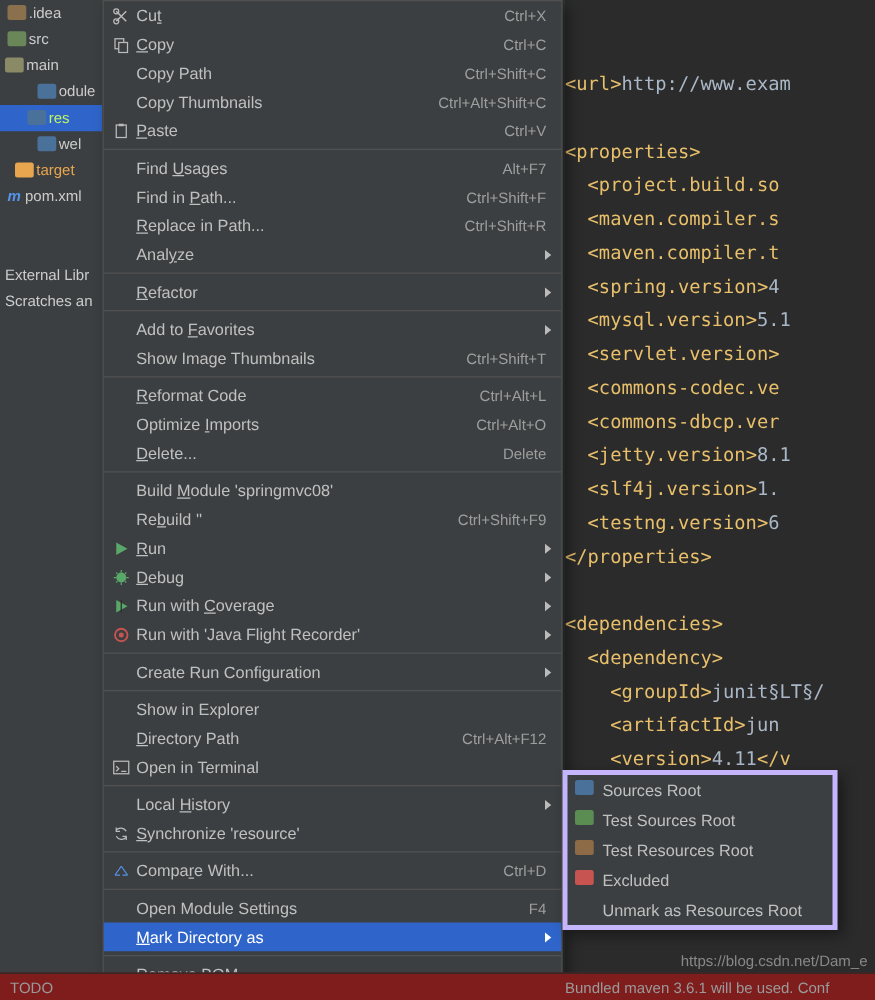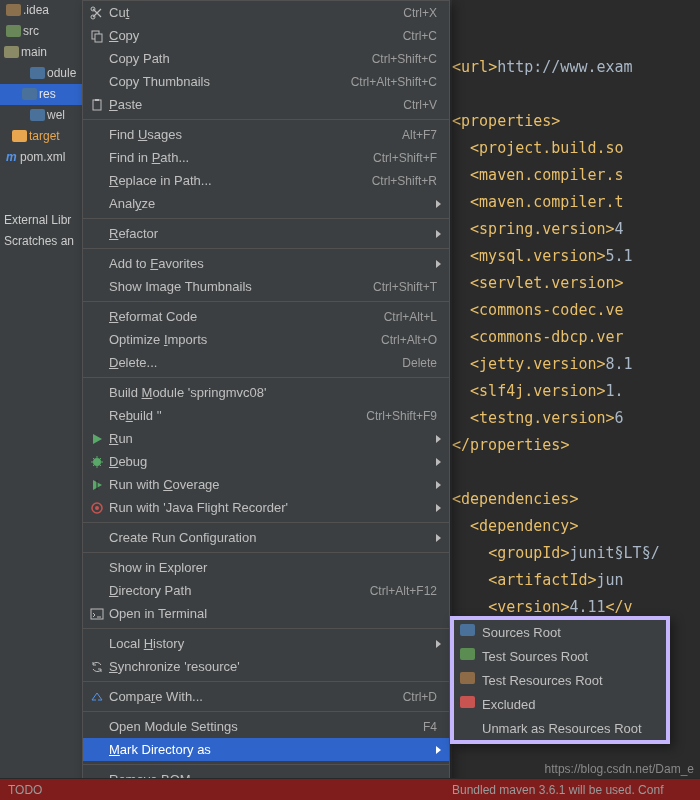--- a/index.html
+++ b/index.html
@@ -10,21 +10,21 @@
   }
   
   .tree {
     position:absolute; left:0; top:0; width:82px; height:800px;
     background:#3c3f41; overflow:hidden;
   }
   .tree-row {
     height:21px; line-height:21px; white-space:nowrap;
     padding-left:4px; font-size:12px; color:#cccccc;
   }
-  .tree-row.sel { background:#2f65ca; color:#e5e5e5; }
+  .tree-row.sel { background:#2f65ca; color:#bef264; }
   .orange { color:#e8a64e !important; }
   
   .editor {
     position:absolute; left:450px; top:0; right:0; height:628px;
     background:#2b2b2b;
     font-family:Consolas,monospace; font-size:15px; line-height:27px;
     padding-left:2px; white-space:pre; color:#a9b7c6;
   }
   .tag-ang { color:#e8bf6a; }
   .tag-name { color:#e8bf6a; }

